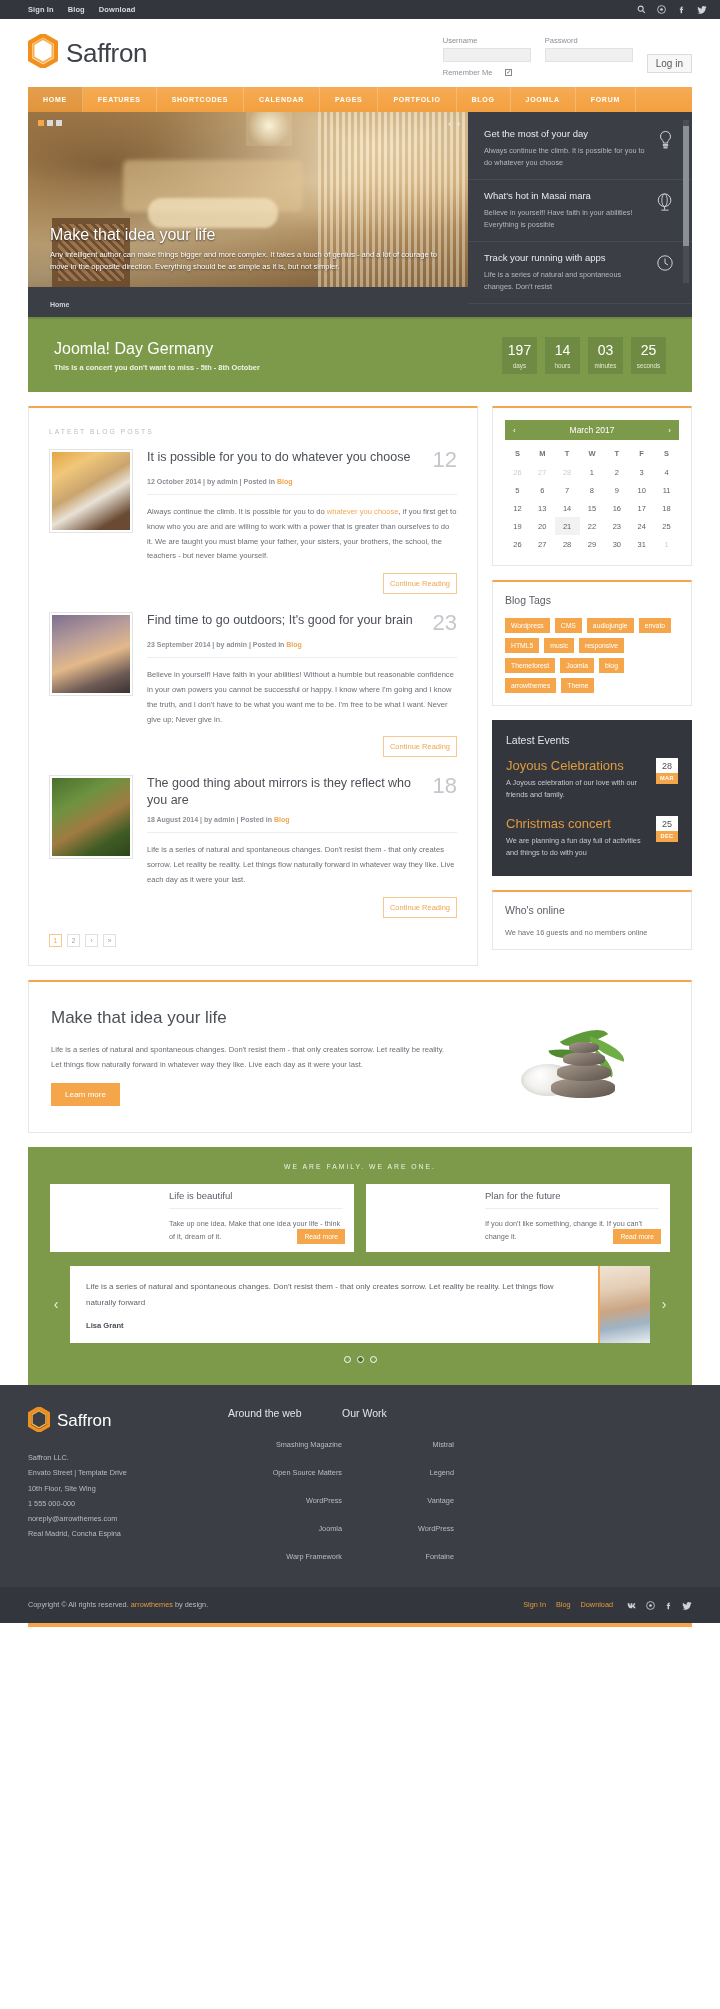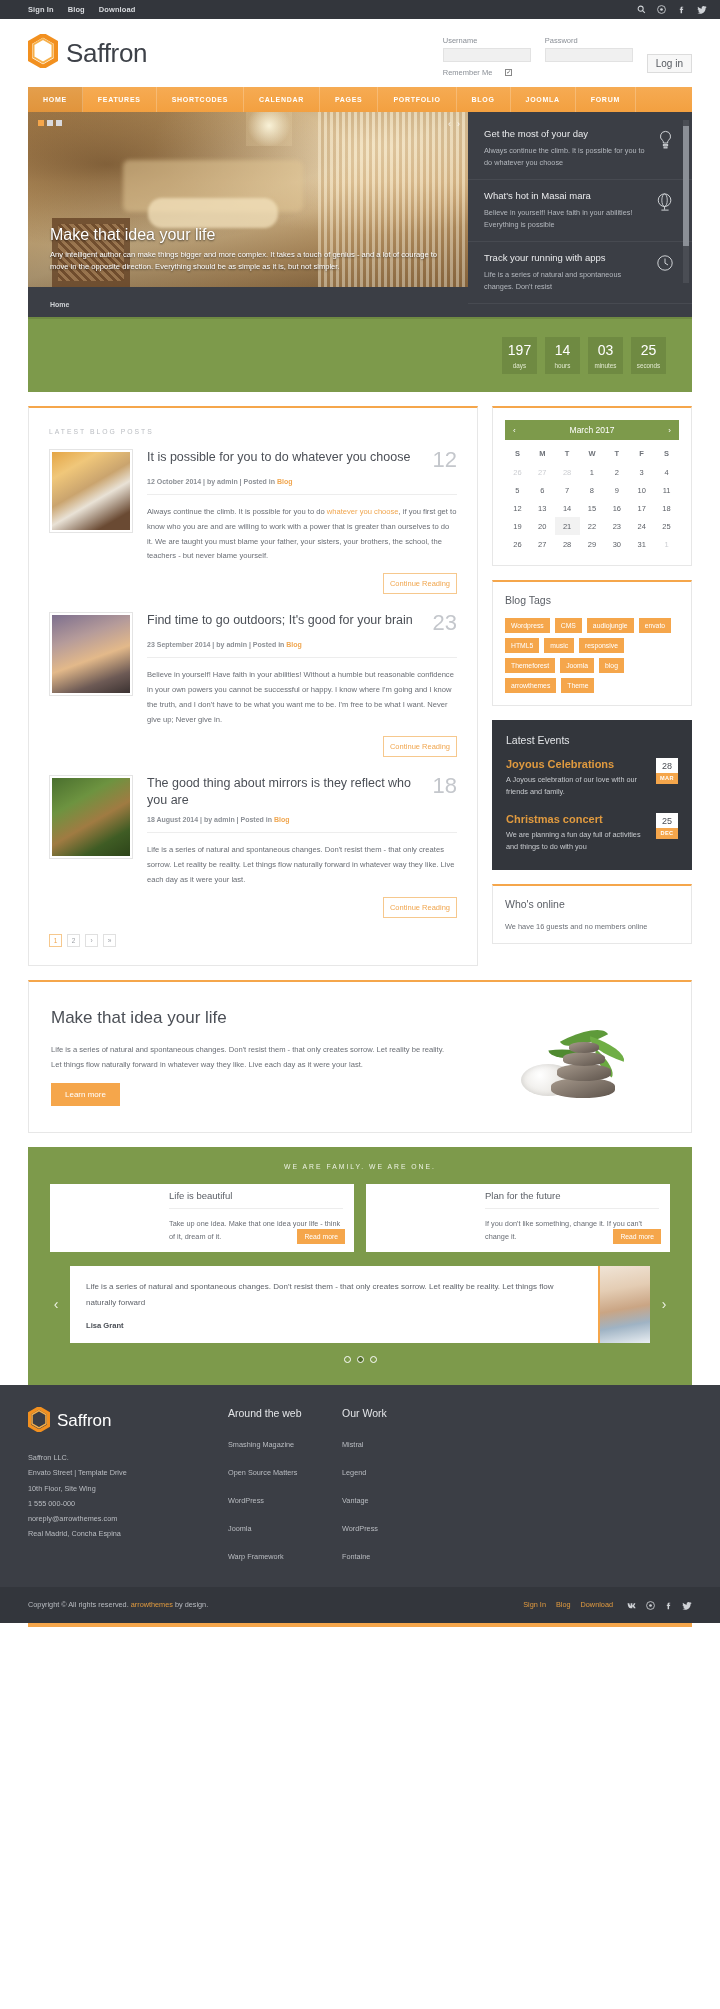--- a/index.html
+++ b/index.html
@@ -191,21 +191,21 @@
   table.cal td.today { background:#f2f2f2; }
 
   .tags { display:flex; flex-wrap:wrap; gap: 5px; }
   .tags a { background:#f5a64b; color:#fff; font-size:6.8px; padding: 4px 6px; text-decoration:none; }
 
   .widget-dark { background:#33363c; border:none; border-top:none; padding: 14px 14px 16px 14px; margin-bottom:14px; }
   .widget-dark .widget-title { color:#e3e5e8; }
   .event { display:flex; gap: 8px; margin-bottom: 14px; }
   .event:last-child { margin-bottom:0; }
   .ev-text { flex:1; }
-  .ev-title { color:#e09a3f; font-size: 11px; font-weight:bold; margin-bottom: 4px; }
+  .ev-title { color:#e09a3f; font-size: 13px; font-weight:normal; margin-bottom: 4px; }
   .ev-desc { color:#c7cace; font-size: 7.3px; line-height:1.7; }
   .ev-date { width: 22px; flex:none; text-align:center; }
   .ev-d { background:#fff; color:#4a4e55; font-size: 9px; padding: 3px 0 2px 0; }
   .ev-m { background:#f5a64b; color:#fff; font-size: 5.6px; padding: 2px 0 3px 0; font-weight:bold; letter-spacing:.4px; }
 
   .who-text { font-size: 7.4px; color:#6a6e75; }
 
   
   .promo { margin: 14px 28px 0 28px; background:#fff; border:1px solid #e7e7e7; border-top:2px solid #f5a64b; display:flex; padding: 26px 22px; }
   .promo-left { width: 400px; }
@@ -252,21 +252,21 @@
 
   
   .footer { background:#3b3e45; padding: 22px 28px 14px 28px; display:flex; }
   .f-brand { width: 200px; }
   .f-logo { display:flex; align-items:center; gap:7px; margin-bottom: 14px; }
   .f-logo-name { color:#fff; font-size: 17px; font-weight: 400; }
   .f-addr p { color:#b9bcc1; font-size: 7.3px; line-height: 2.1; }
   .f-col { width: 112px; }
   .f-col.w-around { width: 114px; }
   .f-title { color:#e3e5e8; font-size: 10.5px; font-weight:400; margin-bottom: 14px; }
-  .f-col ul { list-style:none; }
+  .f-col ul { list-style:none;text-align:right; }
   .f-col li { margin-bottom: 10px; }
   .f-col li a { color:#b9bcc1; font-size: 7.3px; text-decoration:none; }
 
   .copybar { background:#33363c; padding: 9px 28px; display:flex; align-items:center; }
   .copy-text { color:#b9bcc1; font-size: 7.3px; }
   .copy-text a { color:#e09a3f; text-decoration:none; }
   .copy-right { margin-left:auto; display:flex; align-items:center; gap: 10px; }
   .copy-right a { color:#e09a3f; font-size: 7.3px; text-decoration:none; }
   .copy-social { display:flex; align-items:center; gap: 9px; color:#cfd2d6; margin-left: 4px; }
 
@@ -413,20 +413,24 @@
           </svg>
       </div>
     </div>
     <div class="hr-scroll">
         <i></i>
       </div>
   </div>
 </div>
 
 <div class="countdown">
+  <div class="cd-left">
+    <h2>Joomla! Day Germany</h2>
+    <p>This is a concert you don't want to miss - 5th - 8th October</p>
+  </div>
   <div class="cd-right">
     <div class="cd-box">
       <div class="cd-num">197</div>
       <div class="cd-unit">days</div>
     </div>
     <div class="cd-box">
       <div class="cd-num">14</div>
       <div class="cd-unit">hours</div>
     </div>
     <div class="cd-box">

